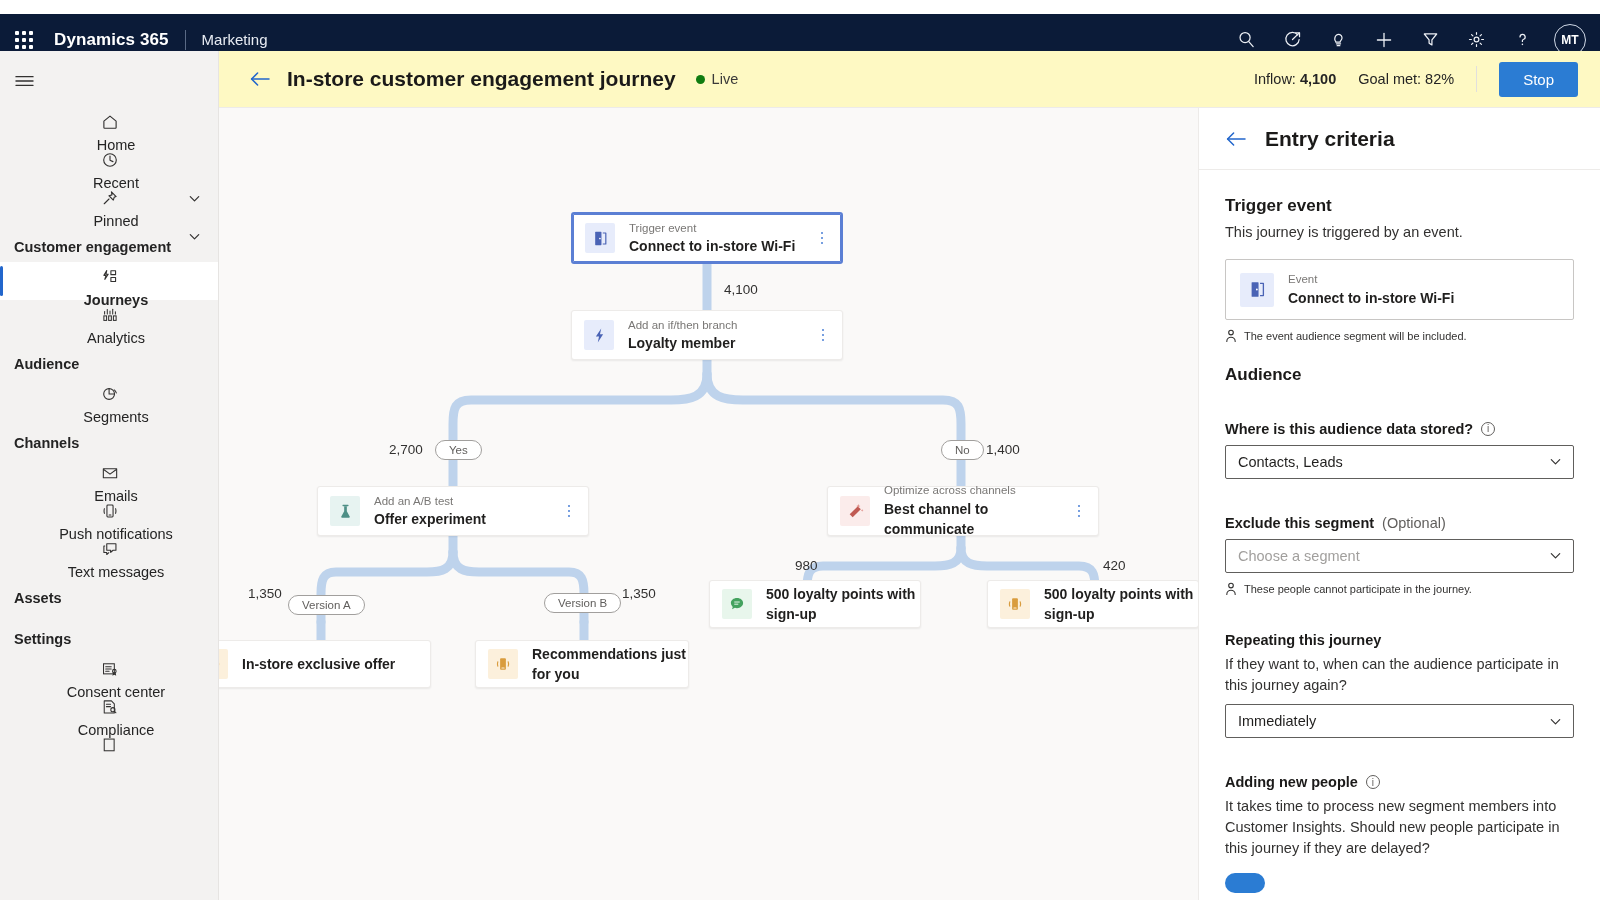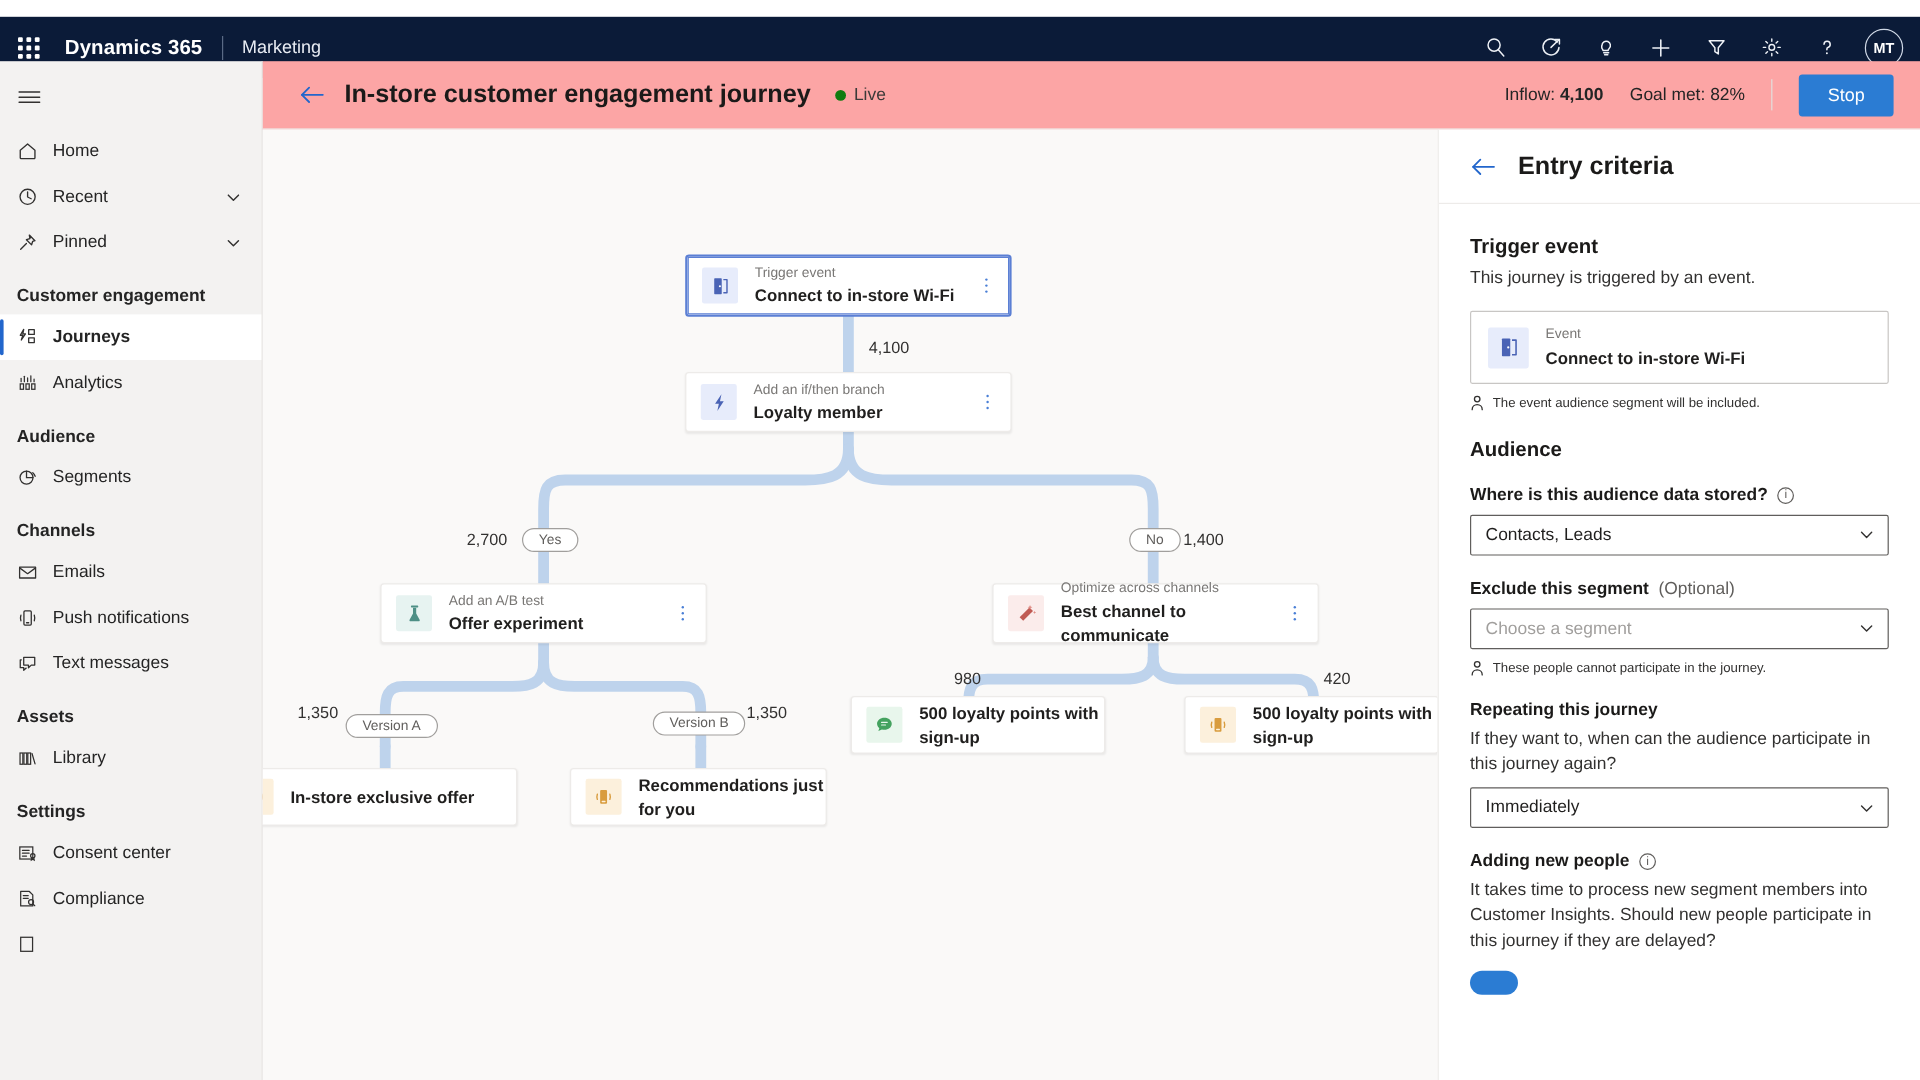--- a/index.html
+++ b/index.html
@@ -50,21 +50,21 @@
     position: absolute; top: 51px; left: 0; width: 219px; height: 849px;
     background: #f3f2f1; border-right: 1px solid #e6e4e2;
     overflow: hidden;
   }
   .hamburger {
     width: 48px; height: 44px; display: flex; align-items: center; justify-content: center;
     margin: 8px 0 4px 0; cursor: pointer;
   }
   .nav-item {
     display: flex; align-items: center; height: 38px; padding-left: 14px;
-    cursor: pointer; position: relative; color: #242424;
+    cursor: pointer; position: relative; color: #242424; flex-direction: column;
   }
   .nav-item .nav-ico {
     width: 30px; display: flex; align-items: center; justify-content: flex-start; flex: 0 0 30px;
   }
   .nav-item .nav-label { font-size: 14.5px; }
   .nav-item .chev { margin-left: auto; margin-right: 16px; display: flex; }
   .nav-item.selected {
     background: #ffffff; font-weight: 600;
   }
   .nav-item.selected::before {
@@ -72,21 +72,21 @@
     background: #2266cc; border-radius: 2px;
   }
   .nav-group {
     font-size: 14.5px; font-weight: bold; color: #242424;
     padding: 18px 0 7px 14px;
   }
 
   
   .cmdbar {
     position: absolute; top: 51px; left: 219px; width: 1381px; height: 57px;
-    background: #fca5a5; border-bottom: 1px solid #edebe9;
+    background: #fef9c3; border-bottom: 1px solid #edebe9;
     display: flex; align-items: center; padding: 0 22px 0 30px;
   }
   .back-arrow { cursor: pointer; display: flex; align-items: center; margin-right: 16px; }
   .journey-title { font-size: 21px; font-weight: 600; color: #1b1a19; }
   .live-wrap { display: flex; align-items: center; gap: 7px; margin-left: 20px; }
   .live-dot { width: 9px; height: 9px; border-radius: 50%; background: #107c10; }
   .live-label { font-size: 14.5px; color: #3b3a39; }
   .cmd-right { margin-left: auto; display: flex; align-items: center; gap: 22px; }
   .metric { font-size: 14.5px; color: #242424; white-space: nowrap; }
   .metric b { font-weight: bold; }
@@ -153,21 +153,21 @@
   .event-card {
     margin-top: 16px; border: 1px solid #c8c6c4; border-radius: 2px;
     display: flex; align-items: center; padding: 11px 12px; cursor: pointer;
   }
   .event-card .node-ico { width: 34px; height: 34px; flex: 0 0 34px; margin: 0 14px 0 2px; }
   .hint {
     display: flex; align-items: center; gap: 7px; margin-top: 9px;
     font-size: 11px; color: #323130;
   }
   .field-label {
-    font-size: 14.5px; font-weight: bold; color: #1b1a19; margin-top: 20px;
+    font-size: 14.5px; font-weight: bold; color: #1b1a19; margin-top: 36px;
     display: flex; align-items: center; gap: 8px;
   }
   .field-label .opt { font-weight: normal; color: #605e5c; }
   .select {
     margin-top: 8px; height: 34px; border: 1px solid #605e5c; border-radius: 2px;
     display: flex; align-items: center; padding: 0 10px 0 12px;
     font-size: 14.5px; color: #201f1e; cursor: pointer; background: #ffffff;
   }
   .select.placeholder { color: #a19f9d; }
   .select .chev { margin-left: auto; display: flex; }
@@ -364,31 +364,20 @@
       <span class="nav-ico">
         <svg width="18" height="18" viewBox="0 0 20 20" fill="none" stroke="#323130" stroke-width="1.2" stroke-linejoin="round">
           <path d="M6.4 4.2h10.2v7.2h-3.2l-2.6 2.4v-2.4H6.4z"></path>
           <path d="M4.6 6.6H3.2v7.2h3.2v2.4L9 13.8"></path>
         </svg>
       </span>
       <span class="nav-label">Text messages</span>
     </div>
 
     <div class="nav-group">Assets</div>
-    <div class="nav-item">
-      <span class="nav-ico">
-        <svg width="18" height="18" viewBox="0 0 20 20" fill="none" stroke="#323130" stroke-width="1.15">
-          <rect x="3" y="5" width="2.6" height="10.4"></rect>
-            <rect x="6.6" y="5" width="2.6" height="10.4"></rect>
-          <rect x="10.2" y="5" width="2.6" height="10.4"></rect>
-          <path d="M14.1 5.5 16.9 15.1" stroke-linecap="round"></path>
-        </svg>
-      </span>
-      <span class="nav-label">Library</span>
-    </div>
 
     <div class="nav-group">Settings</div>
     <div class="nav-item">
       <span class="nav-ico">
         <svg width="18" height="18" viewBox="0 0 20 20" fill="none" stroke="#323130" stroke-width="1.15" stroke-linecap="round">
           <rect x="2.8" y="4.2" width="12" height="11.2"></rect>
           <line x1="5.2" y1="7.4" x2="11.4" y2="7.4"></line>
             <line x1="5.2" y1="10" x2="11.4" y2="10"></line>
             <line x1="5.2" y1="12.6" x2="9" y2="12.6"></line>
           <circle cx="14.8" cy="12.4" r="2"></circle>

